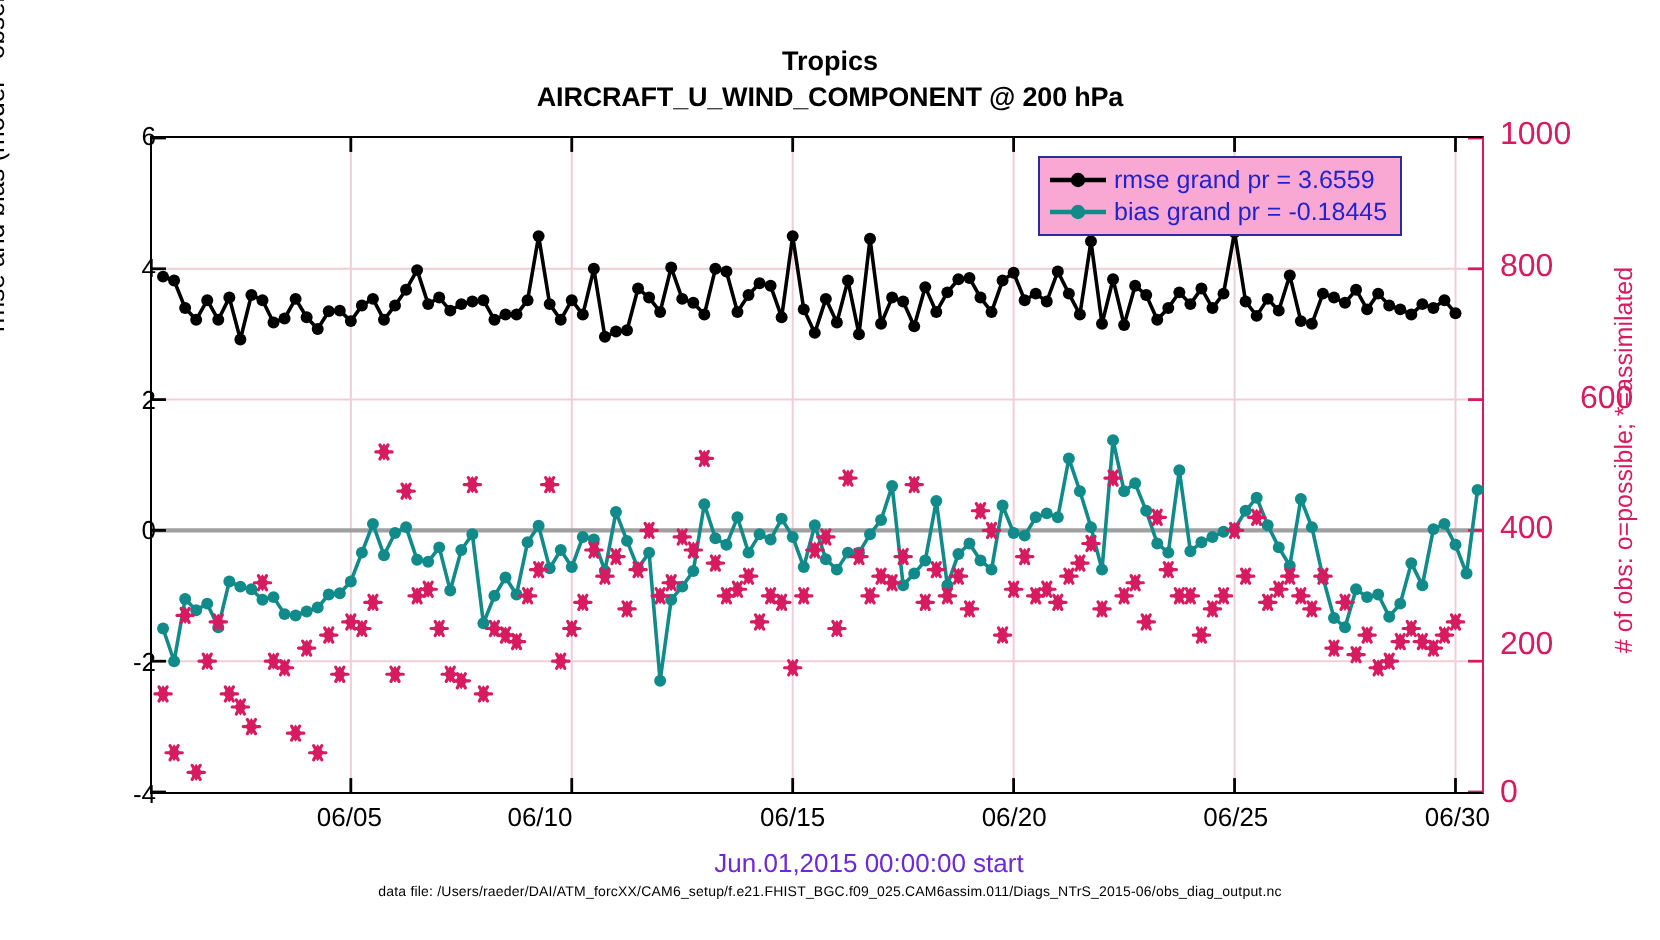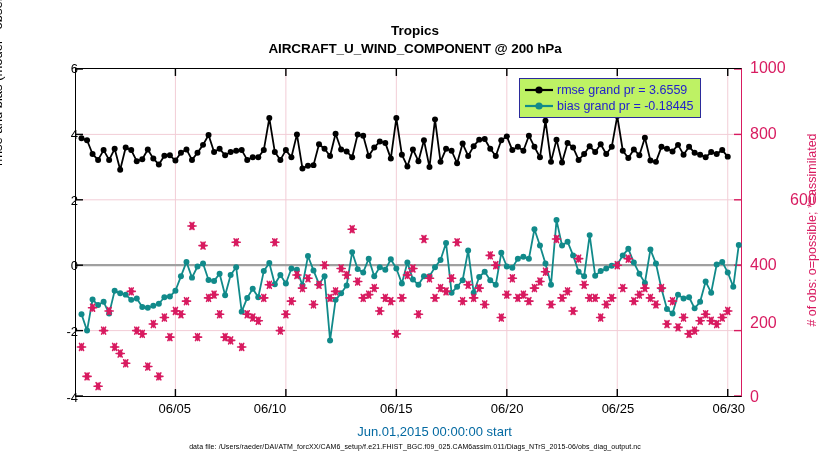--- a/index.html
+++ b/index.html
@@ -46,31 +46,31 @@
     position:absolute;left:805px;top:400px;width:340px;
     transform:rotate(-90deg);transform-origin:left top;
     font-size:12.5px;color:#d81b60;text-align:center;
   }
   .xtick{
     position:absolute;top:401px;font-size:13px;color:#000;
     text-align:center;width:70px;transform:translateX(-50%);
   }
   .xlabel{
     position:absolute;left:0;right:0;top:424px;text-align:center;
-    font-size:13px;color:#0369a1;padding-left:39px;
+    font-size:13px;color:#6d28d9;padding-left:39px;
   }
   .datafile{
     position:absolute;left:0;right:0;top:443px;text-align:center;
     font-size:7px;color:#000;letter-spacing:0.1px;
   }
 
   
   .legend{
     position:absolute;left:519px;top:78px;
-    background:#bef264;border:1px solid #2b2b9b;
+    background:#f9a8d4;border:1px solid #2b2b9b;
     padding:3px 6px 3px 4px;
   }
   .legend-row{display:flex;align-items:center;height:16px;white-space:nowrap;}
   .legend-swatch{width:30px;height:14px;flex:0 0 30px;}
   .legend-text{font-size:12.5px;color:#2222cc;margin-left:3px;}
 </style>
 </head>
 <body>
 
 <div id="root">

